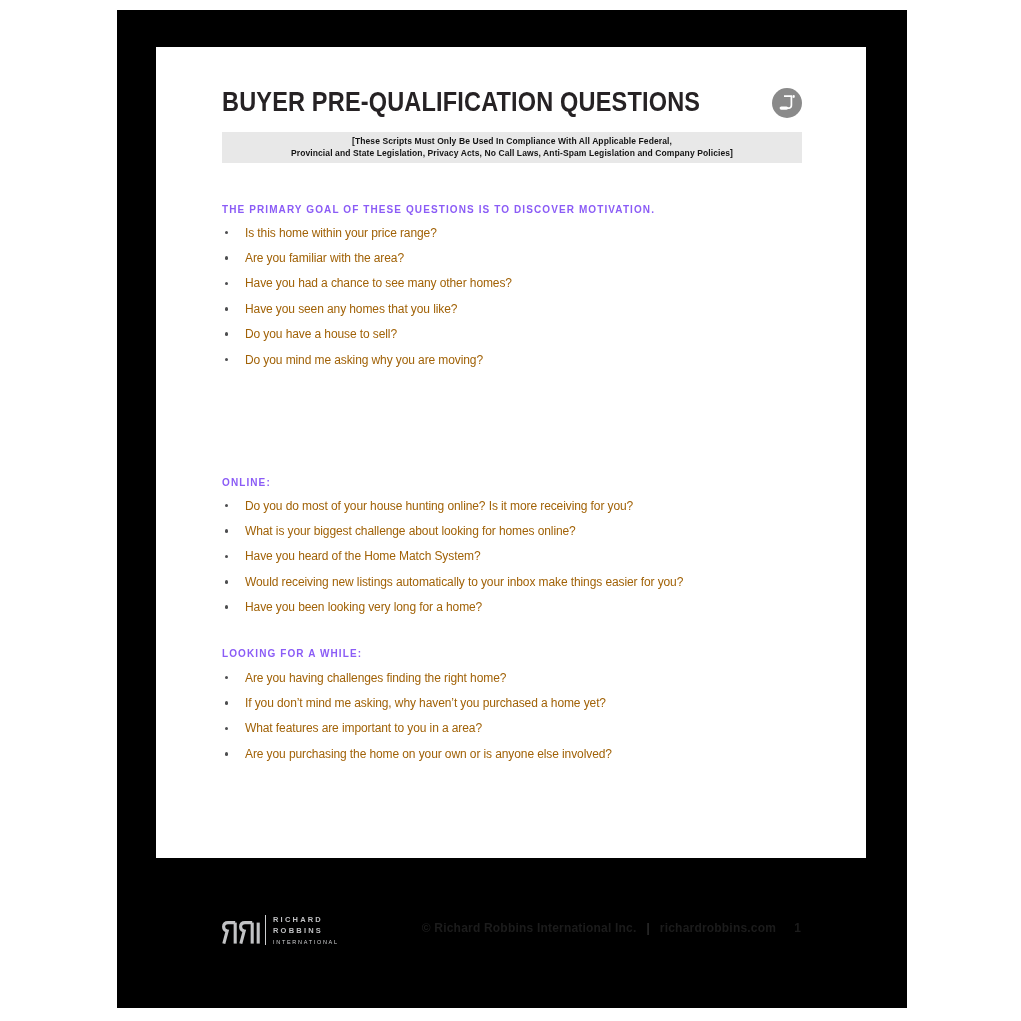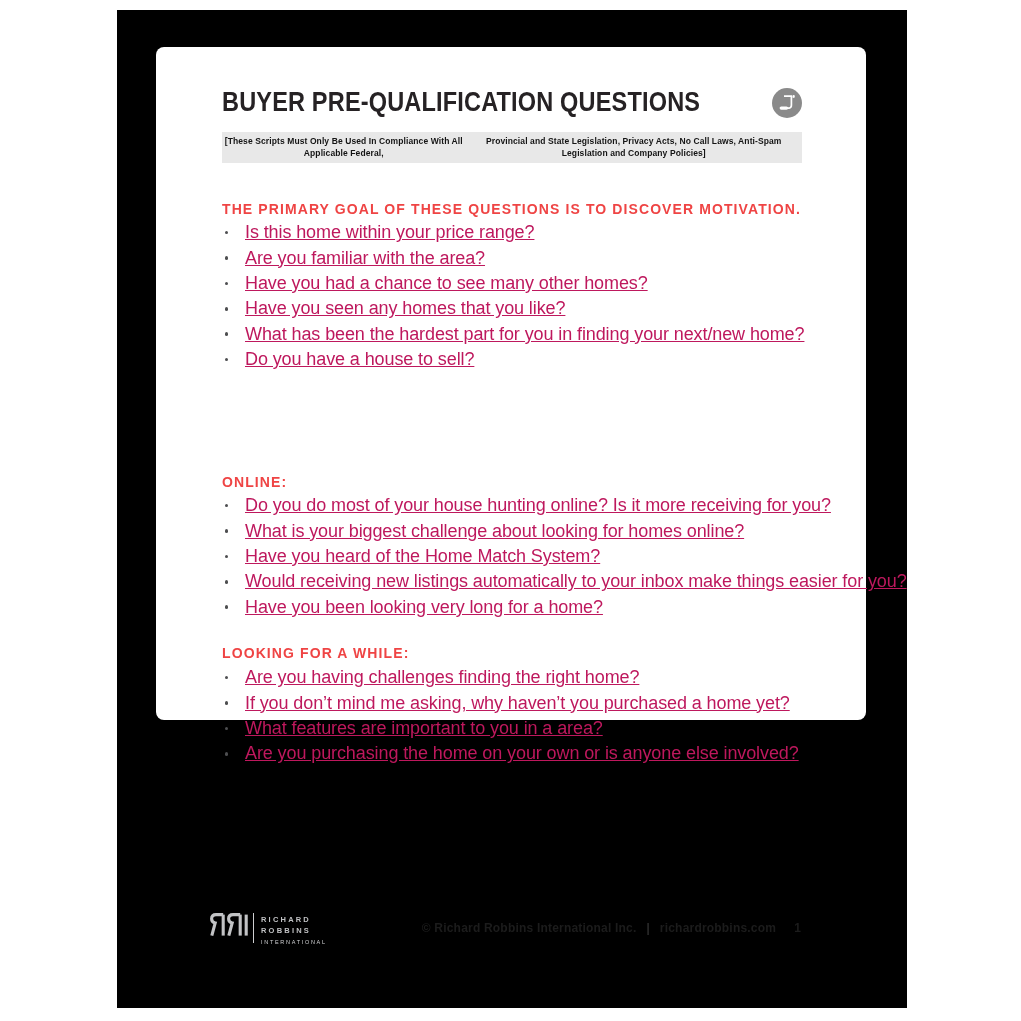--- a/index.html
+++ b/index.html
@@ -10,80 +10,78 @@
     position:relative;
     overflow:hidden;
   }
   .frame {
     position:absolute; left:117px; top:10px;
     width:790px; height:998px;
     background:#000000;
   }
   .page {
     position:absolute; left:39px; top:37px;
-    width:710px; height:673px;
+    width:710px; height:811px;
     background:#ffffff;
-    border-radius:8px;
   }
   .title {
     position:absolute; left:66px; top:39px;
     font-size:28px; font-weight:700;
     color:#262224; letter-spacing:0.2px;
     white-space:nowrap;
     transform:scaleX(0.84); transform-origin:left center;
   }
   .badge {
     position:absolute; left:616px; top:41px;
     width:30px; height:30px;
   }
   .disclaimer {
     position:absolute; left:66px; top:85px;
     width:580px; height:31px;
     background:#e8e8e8;
-    display:flex; flex-direction:row;
+    display:flex; flex-direction:column;
     justify-content:center; align-items:center;
     font-size:8.5px; font-weight:700; color:#141414;
     line-height:11.5px; letter-spacing:0.1px;
     text-align:center;
   }
   .sec-heading {
     position:absolute; left:66px;
-    font-size:14px; font-weight:700;
-    letter-spacing:1.1px; color:#ef4444;
+    font-size:10px; font-weight:700;
+    letter-spacing:1.1px; color:#8b5cf6;
     line-height:13px; white-space:nowrap;
   }
   #heading-1 { top:156px; }
   #heading-2 { top:429px; }
   #heading-3 { top:600px; }
   ul.qs {
     list-style:none; margin:0; padding:0;
     position:absolute; left:66px; right:40px;
   }
   #list-1 { top:173px; }
   #list-2 { top:446px; }
   #list-3 { top:618px;text-align:center; }
   ul.qs li {
     height:25.4px;
     display:flex; align-items:center;
-    font-size:18px; color:#be185d;
+    font-size:12px; color:#a16207;
     letter-spacing:-0.1px;
     position:relative; padding-left:23px;
     white-space:nowrap;
-    text-decoration:underline;
   }
   ul.qs li::before {
     content:"";
     position:absolute; left:2.5px; top:50%;
     margin-top:-1.8px;
     width:3.6px; height:3.6px; border-radius:50%;
     background:#4d4e50;
   }
   .logo {
-    position:absolute; left:54px; top:866px;
-    display:flex; align-items:flex-start;
+    position:absolute; left:66px; top:866px;
+    display:flex; align-items:flex-end;
   }
   .logo svg { display:block; }
   .logo-divider {
     width:1px; height:30px;
     background:#cdced0;
     margin-left:5px; margin-right:7px;
   }
   .logo-text { display:flex; flex-direction:column; padding-top:1px; }
   .logo-name {
     font-size:7.5px; font-weight:700;
@@ -129,22 +127,22 @@
       <div>[These Scripts Must Only Be Used In Compliance With All Applicable Federal,</div>
       <div>Provincial and State Legislation, Privacy Acts, No Call Laws, Anti-Spam Legislation and Company Policies]</div>
     </div>
 
     <div class="sec-heading" id="heading-1">THE PRIMARY GOAL OF THESE QUESTIONS IS TO DISCOVER MOTIVATION.</div>
     <ul class="qs" id="list-1">
       <li>Is this home within your price range?</li>
       <li>Are you familiar with the area?</li>
       <li>Have you had a chance to see many other homes?</li>
       <li>Have you seen any homes that you like?</li>
-      <li>What has been the hardest part for you in finding your next/new home?</li>
       <li>Do you have a house to sell?</li>
+      <li>Do you mind me asking why you are moving?</li>
     </ul>
 
     <div class="sec-heading" id="heading-2">ONLINE:</div>
     <ul class="qs" id="list-2">
       <li>Do you do most of your house hunting online? Is it more receiving for you?</li>
       <li>What is your biggest challenge about looking for homes online?</li>
       <li>Have you heard of the Home Match System?</li>
       <li>Would receiving new listings automatically to your inbox make things easier for you?</li>
       <li>Have you been looking very long for a home?</li>
     </ul>

